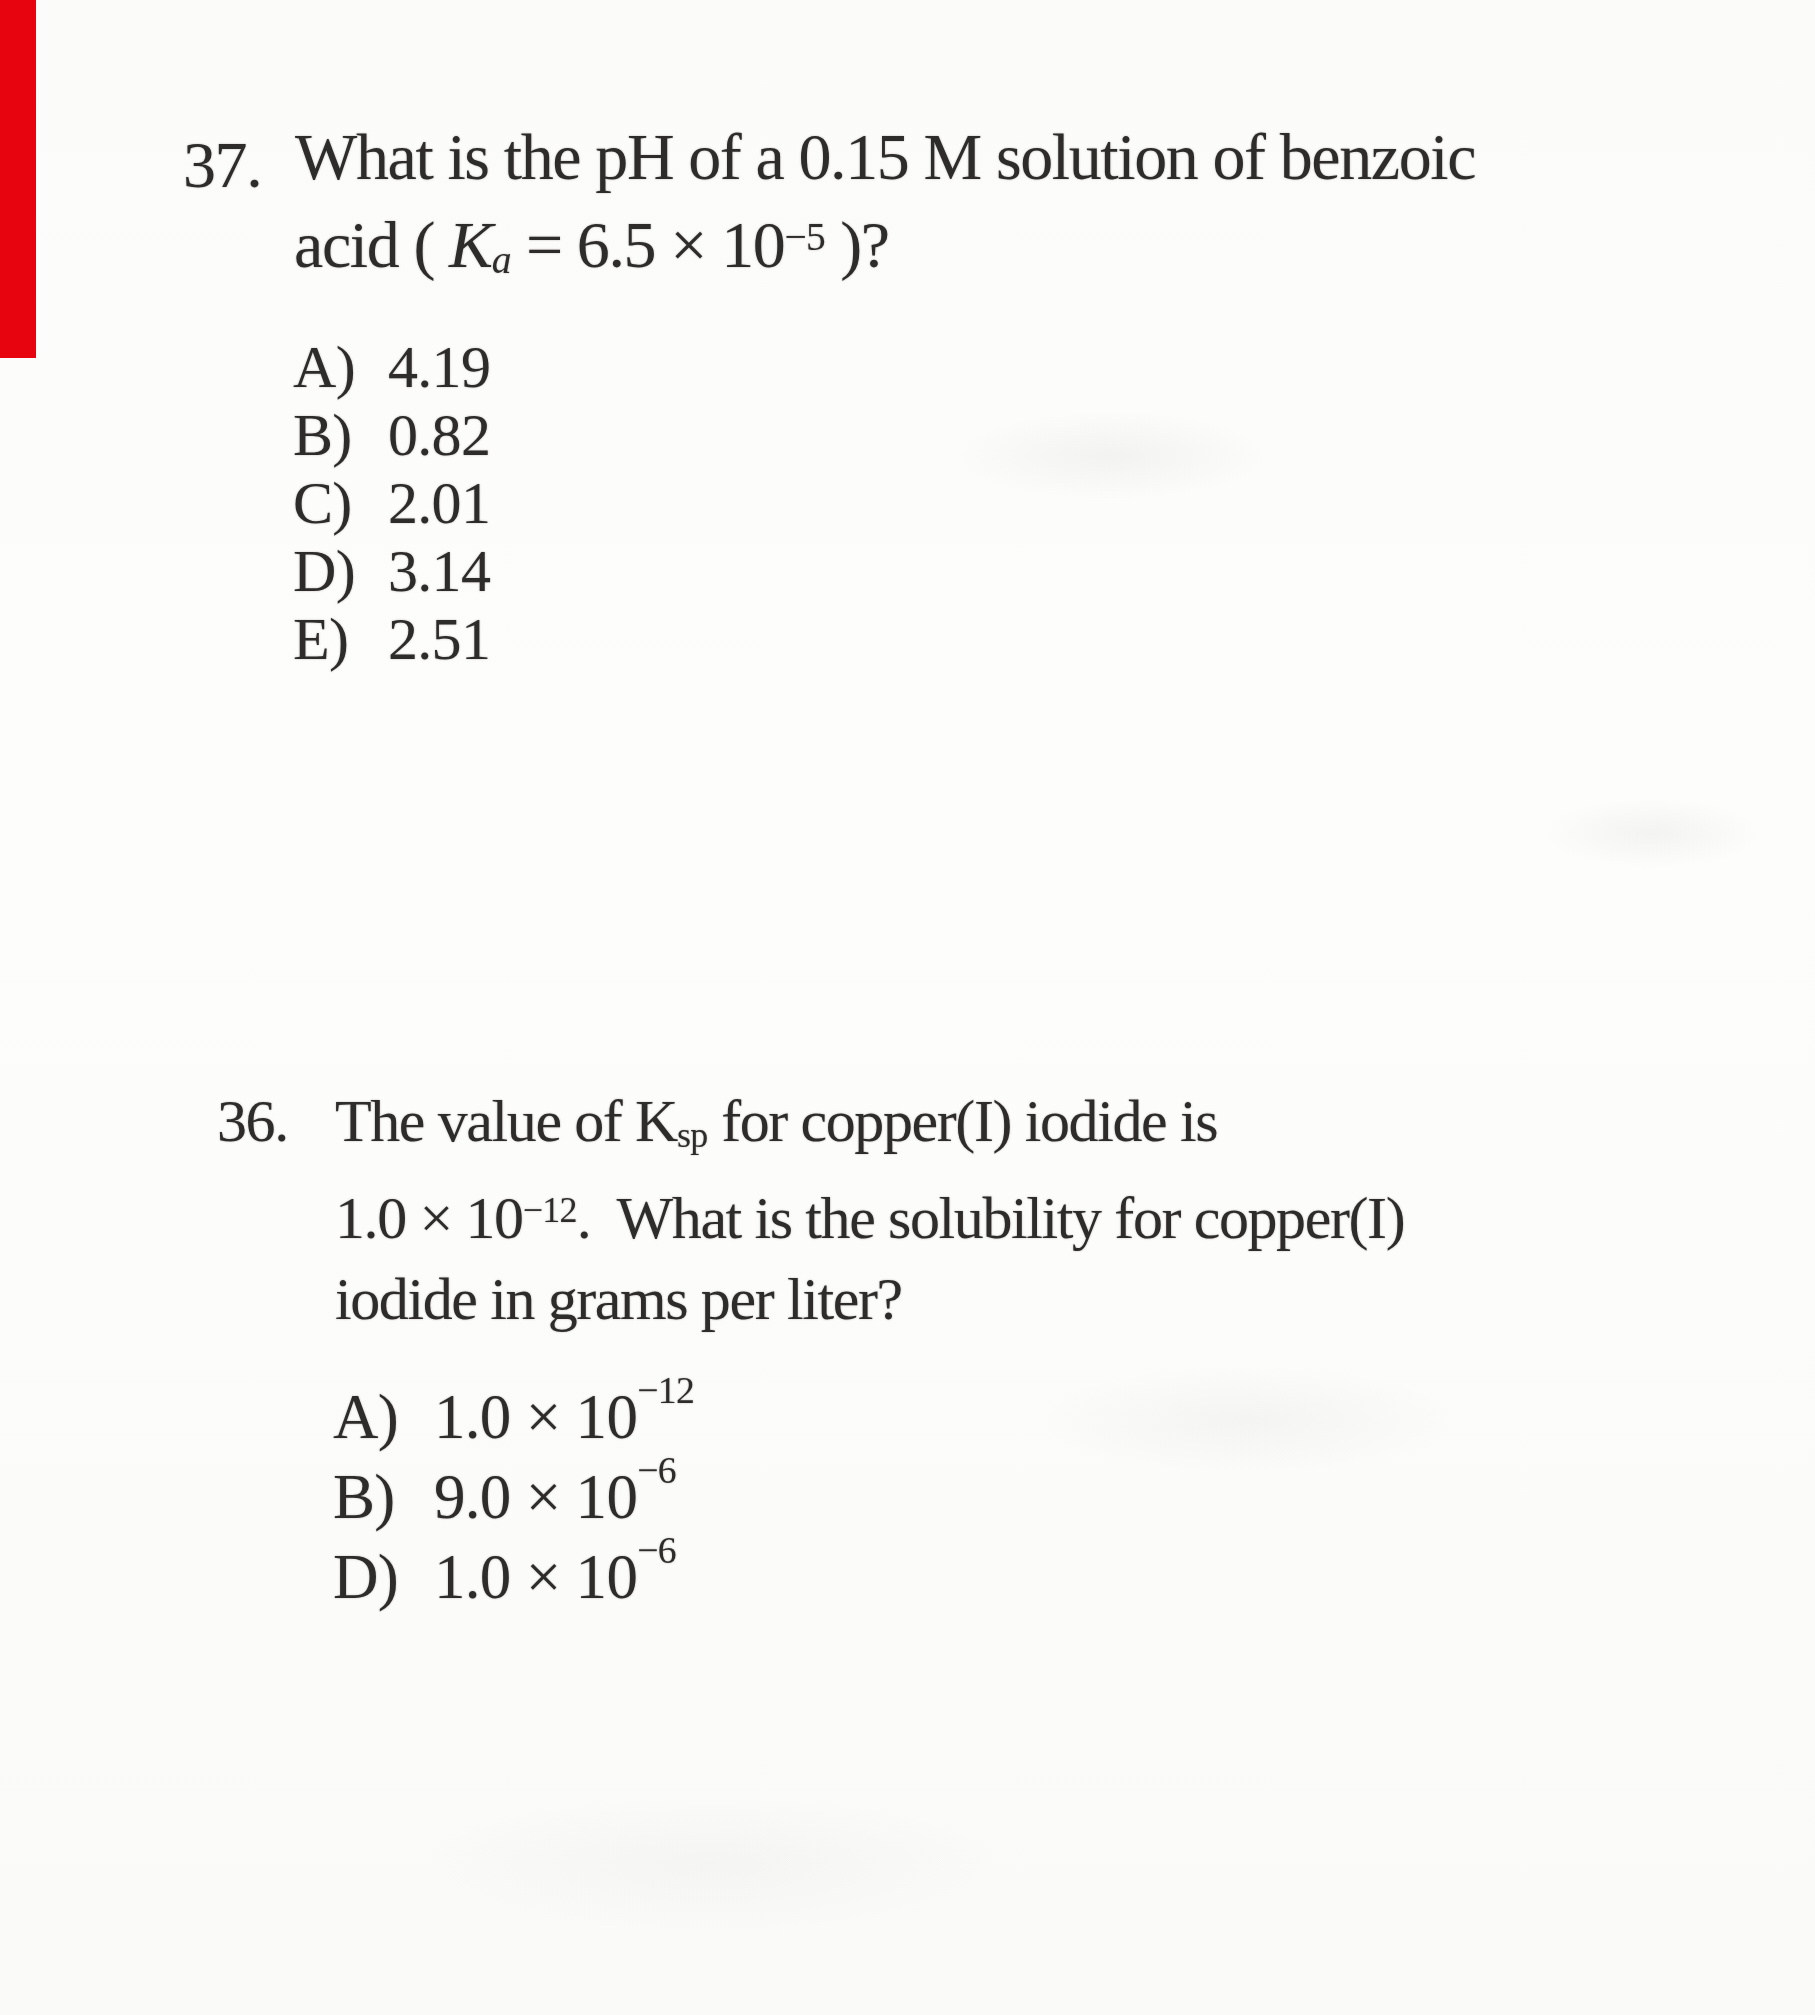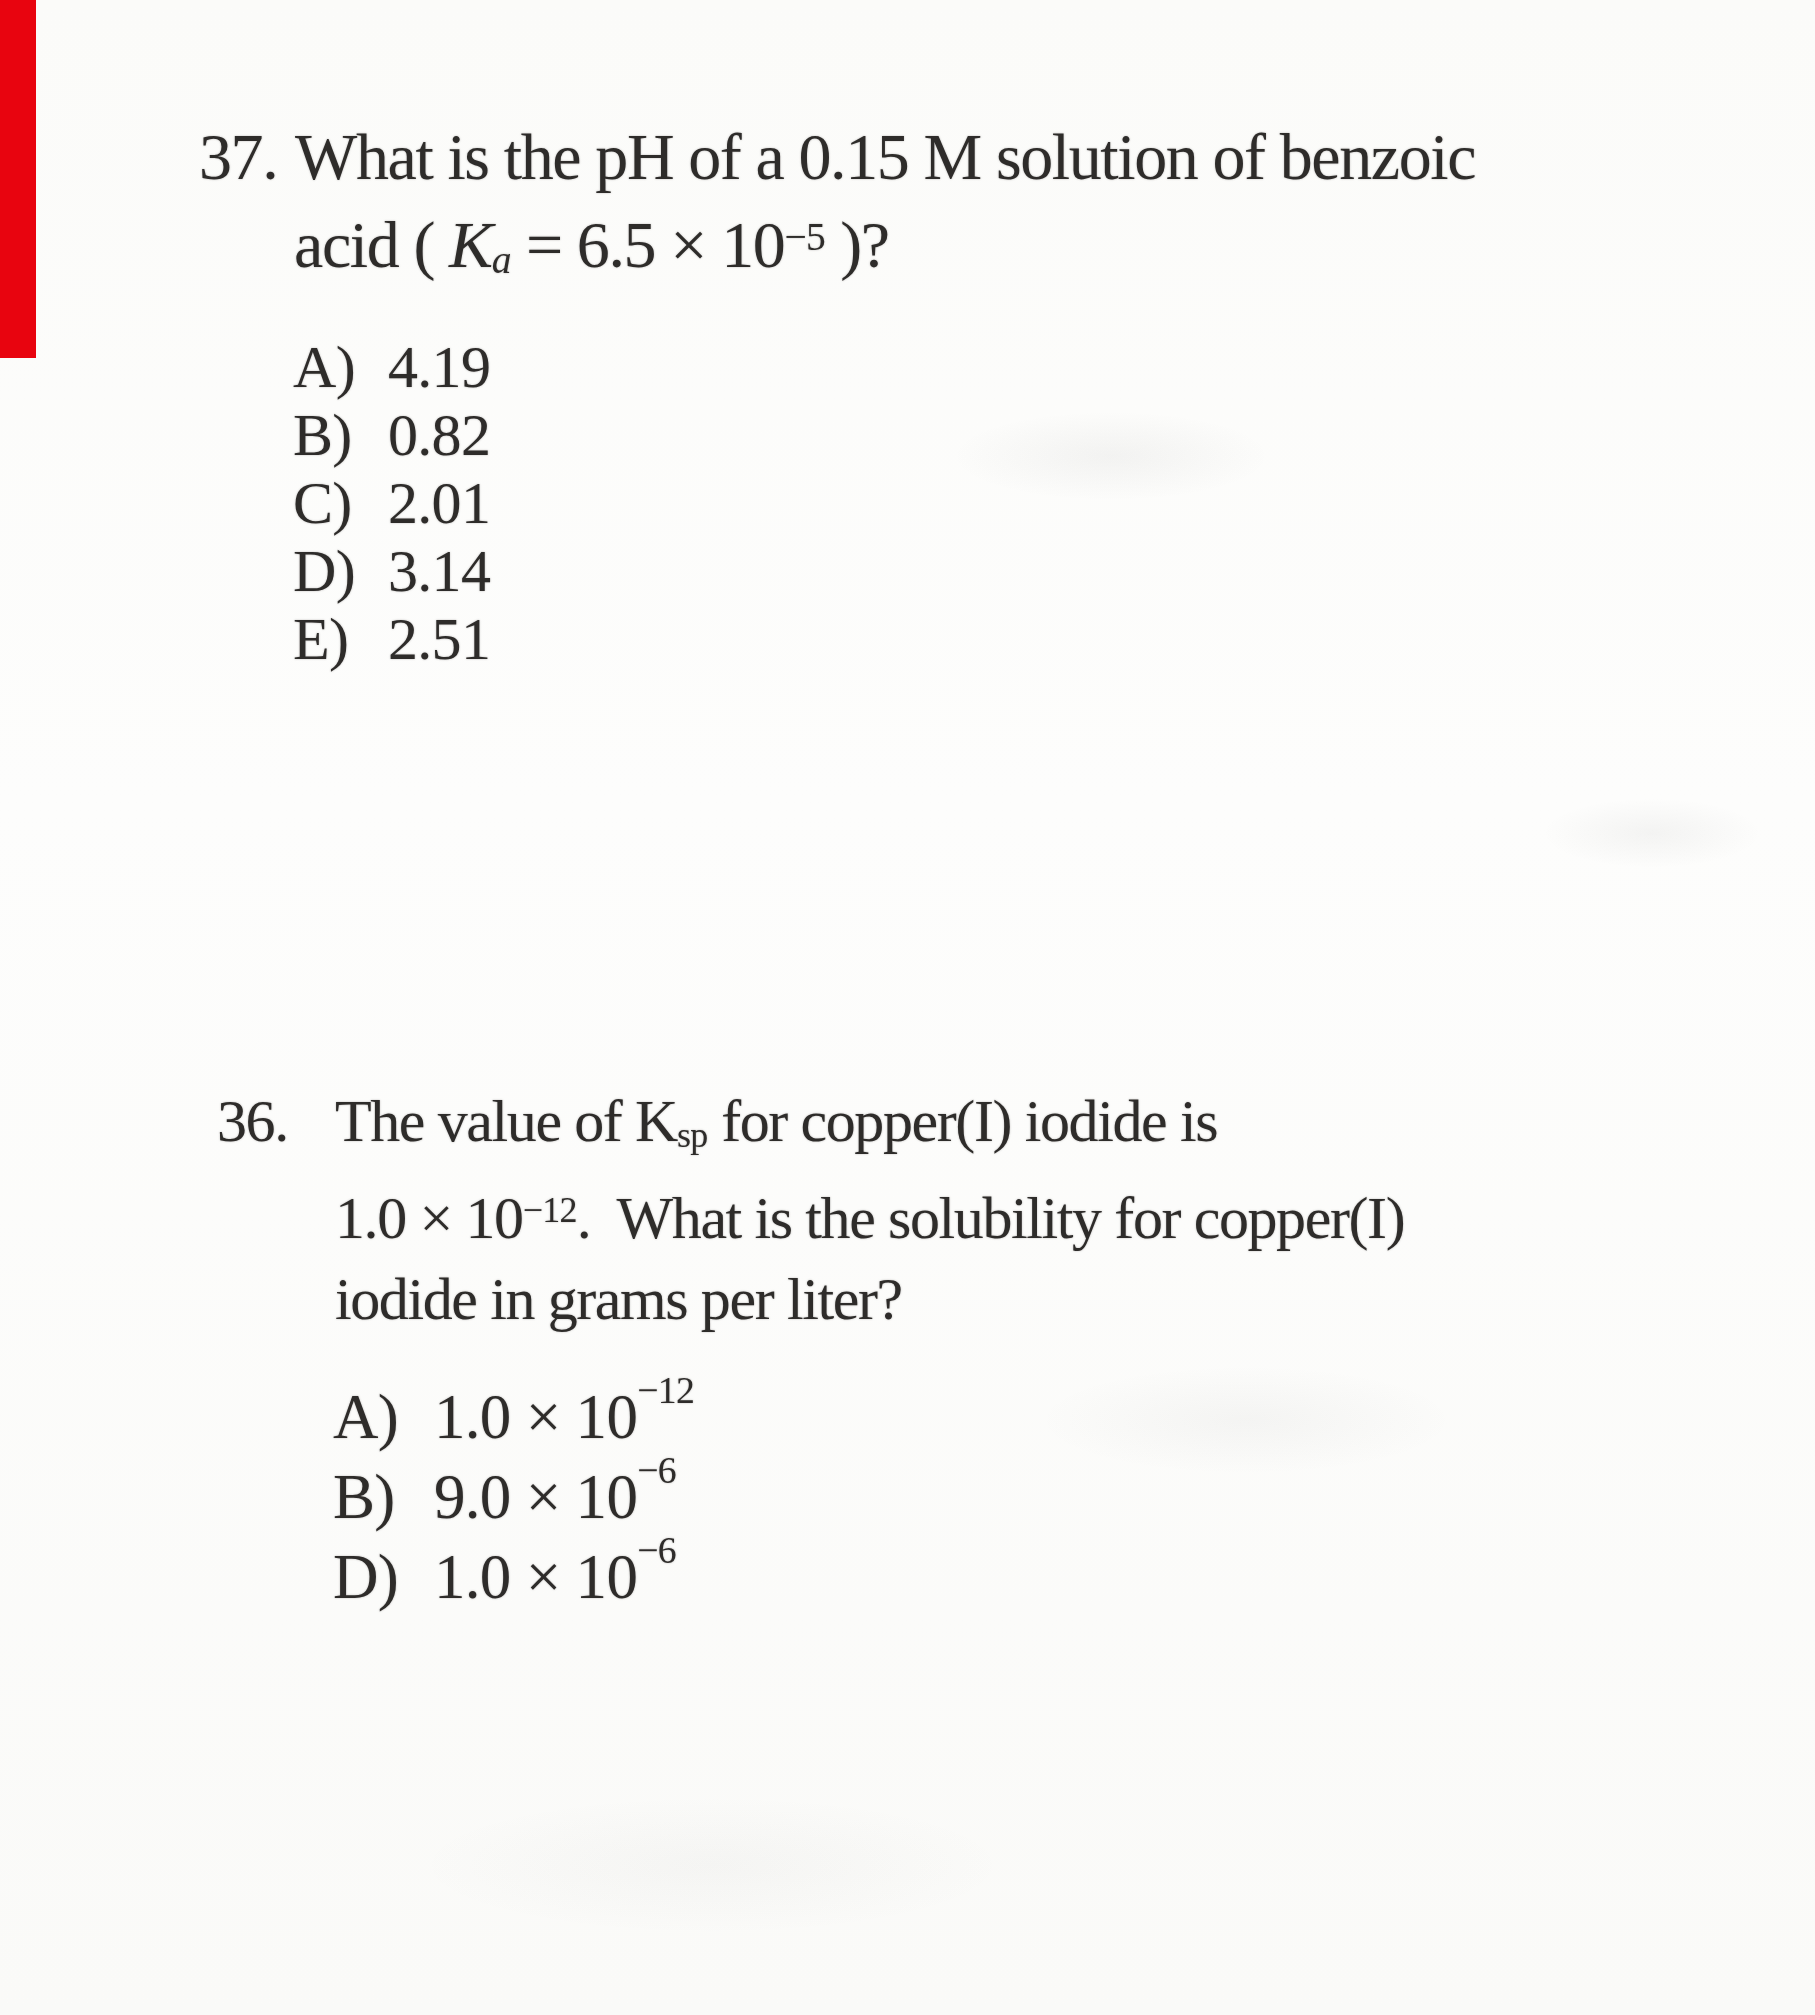--- a/index.html
+++ b/index.html
@@ -34,21 +34,21 @@
     background: #e8040f;
   }
   .soft {
     filter: blur(0.4px);
     text-shadow: 0 0 2.1px rgba(55,50,48,0.35);
   }
   .abs { position: absolute; white-space: pre; line-height: 1; }
 
   
   .q37-font { font-size: 66px; letter-spacing: -1.4px; }
-  .q37-number { left: 183px; top: 124px; margin-left: 16px; }
+  .q37-number { left: 183px; top: 132px; }
   .q37-l1     { left: 295px; top: 124px; }
   .q37-l2     { left: 294px; top: 212px; text-align: center; }
   .c37 {
     position: absolute;
     left: 293px;
     top: 311px;
     font-size: 60px;
     letter-spacing: -0.7px;
   }
   .c37 .choice-row { height: 68px; line-height: 68px; white-space: pre; }

